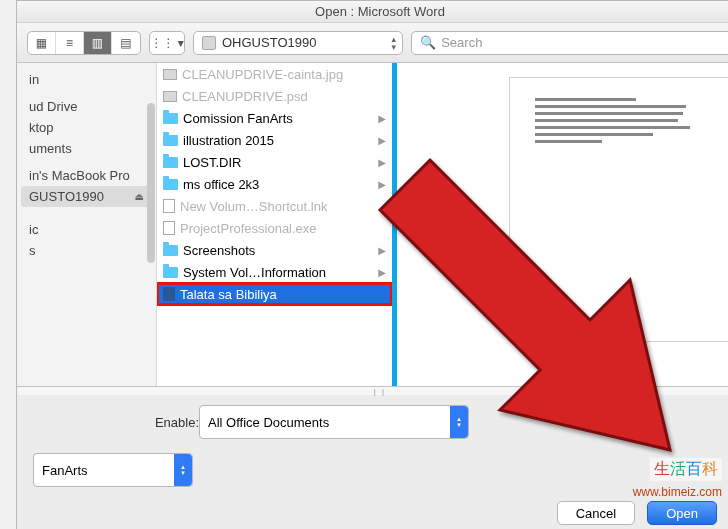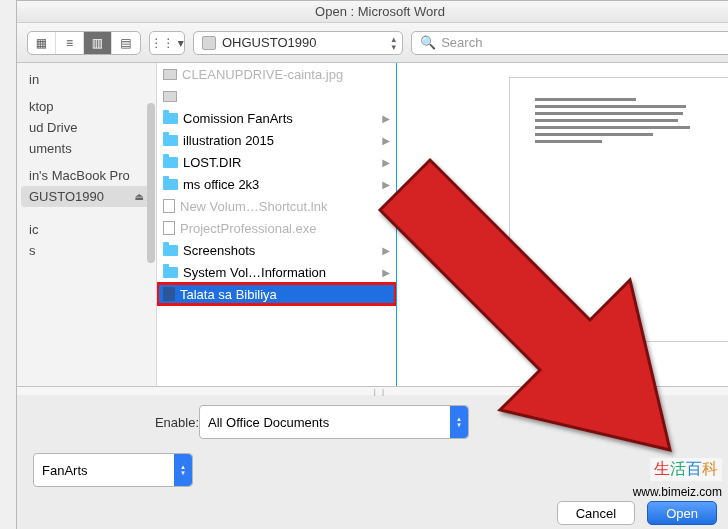--- a/index.html
+++ b/index.html
@@ -14,21 +14,21 @@
   .dropdown { flex: 0 0 210px; height: 24px; border: 1px solid #b6b6b6; border-radius: 5px; background: #fff; display: flex; align-items: center; padding: 0 8px; font-size: 13px; color: #333; position: relative; }
   .dropdown .disk { width: 14px; height: 14px; background: #d8d8d8; border: 1px solid #aaa; border-radius: 2px; margin-right: 6px; }
   .dropdown .chev { position: absolute; right: 6px; font-size: 9px; color: #666; line-height: 8px; }
   .search { flex: 1; height: 24px; border: 1px solid #b6b6b6; border-radius: 5px; background: #fff; display: flex; align-items: center; padding: 0 8px; font-size: 13px; color: #999; gap: 5px; }
   .content { display: flex; height: 324px; background: #fff; border-bottom: 1px solid #c3c3c3; }
   .sidebar { width: 140px; background: #f3f3f3; border-right: 1px solid #d9d9d9; padding: 6px 4px; font-size: 13px; color: #454545; overflow: hidden; position: relative; }
   .sidebar .item { padding: 3px 8px; white-space: nowrap; border-radius: 4px; display: flex; align-items: center; gap: 4px; }
   .sidebar .item.sel { background: #dcdcdc; }
   .sidebar .eject { margin-left: auto; font-size: 10px; color: #666; }
   .scrollbar { position: absolute; right: 1px; top: 40px; width: 8px; height: 160px; background: #c9c9c9; border-radius: 4px; }
-  .filelist { width: 240px; border-right: 1px solid #0ea5e9; font-size: 13px; overflow: hidden; position: relative; }
+  .filelist { width: 240px; border-right: 5px solid #0ea5e9; font-size: 13px; overflow: hidden; position: relative; }
   .filelist .row { height: 22px; display: flex; align-items: center; padding: 0 6px; gap: 5px; white-space: nowrap; }
   .filelist .row .fn { overflow: hidden; text-overflow: ellipsis; }
   .filelist .row .arr { margin-left: auto; color: #9a9a9a; font-size: 10px; }
   .filelist .row.dim { color: #b5b5b5; }
   .filelist .row.sel { background: #1f6fe0; color: #fff; outline: 3px solid #e11; outline-offset: -2px; }
   .ico-img { width: 14px; height: 11px; background: #d8d8d8; border: 1px solid #aaa; }
   .ico-folder { width: 15px; height: 11px; background: #5ac8fa; border-radius: 1px; position: relative; }
   .ico-folder:before { content: ""; position: absolute; top: -3px; left: 0; width: 6px; height: 3px; background: #5ac8fa; border-radius: 1px 1px 0 0; }
   .ico-doc { width: 12px; height: 14px; background: #fff; border: 1px solid #aaa; }
   .ico-word { width: 12px; height: 14px; background: #2b579a; }
@@ -44,21 +44,21 @@
   .select { height: 24px; background: #fff; border: 1px solid #b6b6b6; border-radius: 4px; display: flex; align-items: center; padding: 16px 8px; position: relative; font-size: 13px; }
   .select.wide { width: 270px; }
   .select.small { width: 160px; }
   .select .cap { position: absolute; right: 0; top: 0; height: 100%; width: 18px; background: #2f7bf5; border-radius: 0 4px 4px 0; display: flex; flex-direction: column; align-items: center; justify-content: center; color: #fff; font-size: 7px; line-height: 6px; }
   .footer { display: flex; justify-content: flex-end; gap: 12px; padding-right: 14px; }
   .pushbtn { height: 24px; padding: 0 18px; border-radius: 5px; font-size: 13px; border: 1px solid #b6b6b6; background: #fff; display: inline-flex; align-items: center; }
   .pushbtn.primary { background: linear-gradient(#5aa0ff,#1f6fe0); color: #fff; border-color: #1a5fc9; }
   .arrow-overlay { position: absolute; left: 370px; top: 130px; pointer-events: none; }
   .watermark { position: absolute; right: 6px; bottom: 48px; font-size: 16px; font-weight: normal; background: rgba(255,255,255,0.5); padding:1px 4px; }
   .wm1 { color:#e33; } .wm2 { color:#2a7; } .wm3 { color:#28c; } .wm4 { color:#d82; }
-  .site { position:absolute; right:6px; bottom:30px; font-size:12px; color:#000000; }
+  .site { position:absolute; right:6px; bottom:30px; font-size:12px; color:#c2410c; }
 </style>
 </head>
 <body>
 
 <div class="window">
   <div class="titlebar">Open : Microsoft Word</div>
 
   <div class="toolbar">
     <div class="seg">
       <div class="btn">▦</div>
@@ -83,24 +83,24 @@
   <div class="content">
     <div class="sidebar">
       <div class="scrollbar"></div>
       <div class="item">
           <span>in</span>
         </div>
       <div class="item">
           <span></span>
         </div>
       <div class="item">
+          <span>ud Drive</span>
+        </div>
+      <div class="item">
           <span>ktop</span>
-        </div>
-      <div class="item">
-          <span>ud Drive</span>
         </div>
       <div class="item">
           <span>uments</span>
         </div>
       <div class="item">
           <span></span>
         </div>
       <div class="item">
           <span>in's MacBook Pro</span>
         </div>
@@ -122,20 +122,21 @@
         </div>
     </div>
 
     <div class="filelist" id="filelist">
         <div class="row dim">
           <span class="ico-img"></span>
           <span class="fn">CLEANUPDRIVE-cainta.jpg</span>
         </div>
         <div class="row dim">
           <span class="ico-img"></span>
+          <span class="fn">CLEANUPDRIVE.psd</span>
         </div>
         <div class="row">
           <span class="ico-folder"></span>
           <span class="fn">Comission FanArts</span>
           <span class="arr">▶</span>
         </div>
         <div class="row">
           <span class="ico-folder"></span>
           <span class="fn">illustration 2015</span>
           <span class="arr">▶</span>

